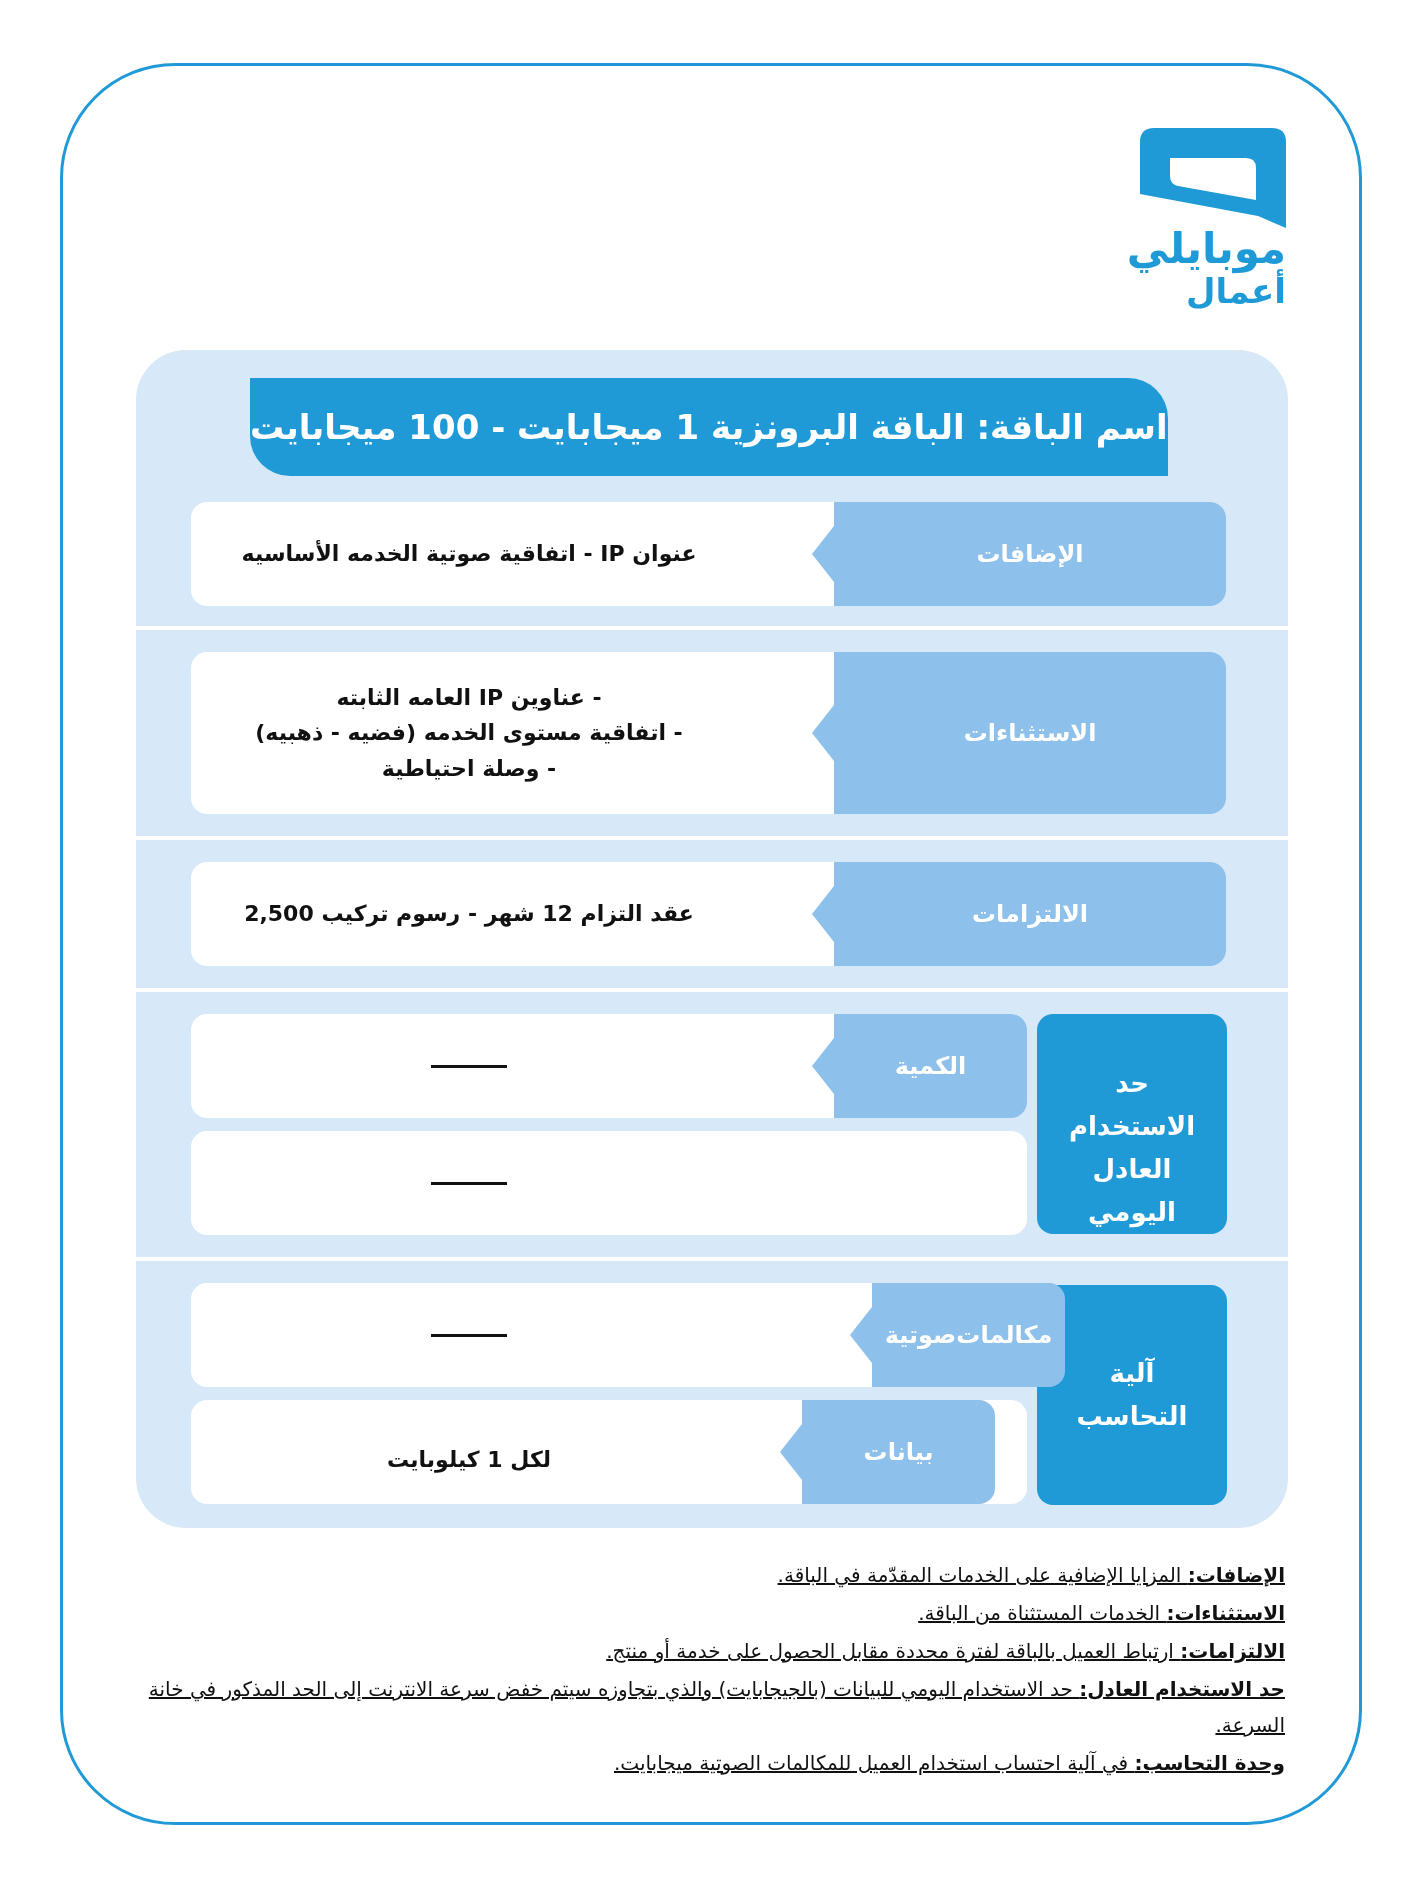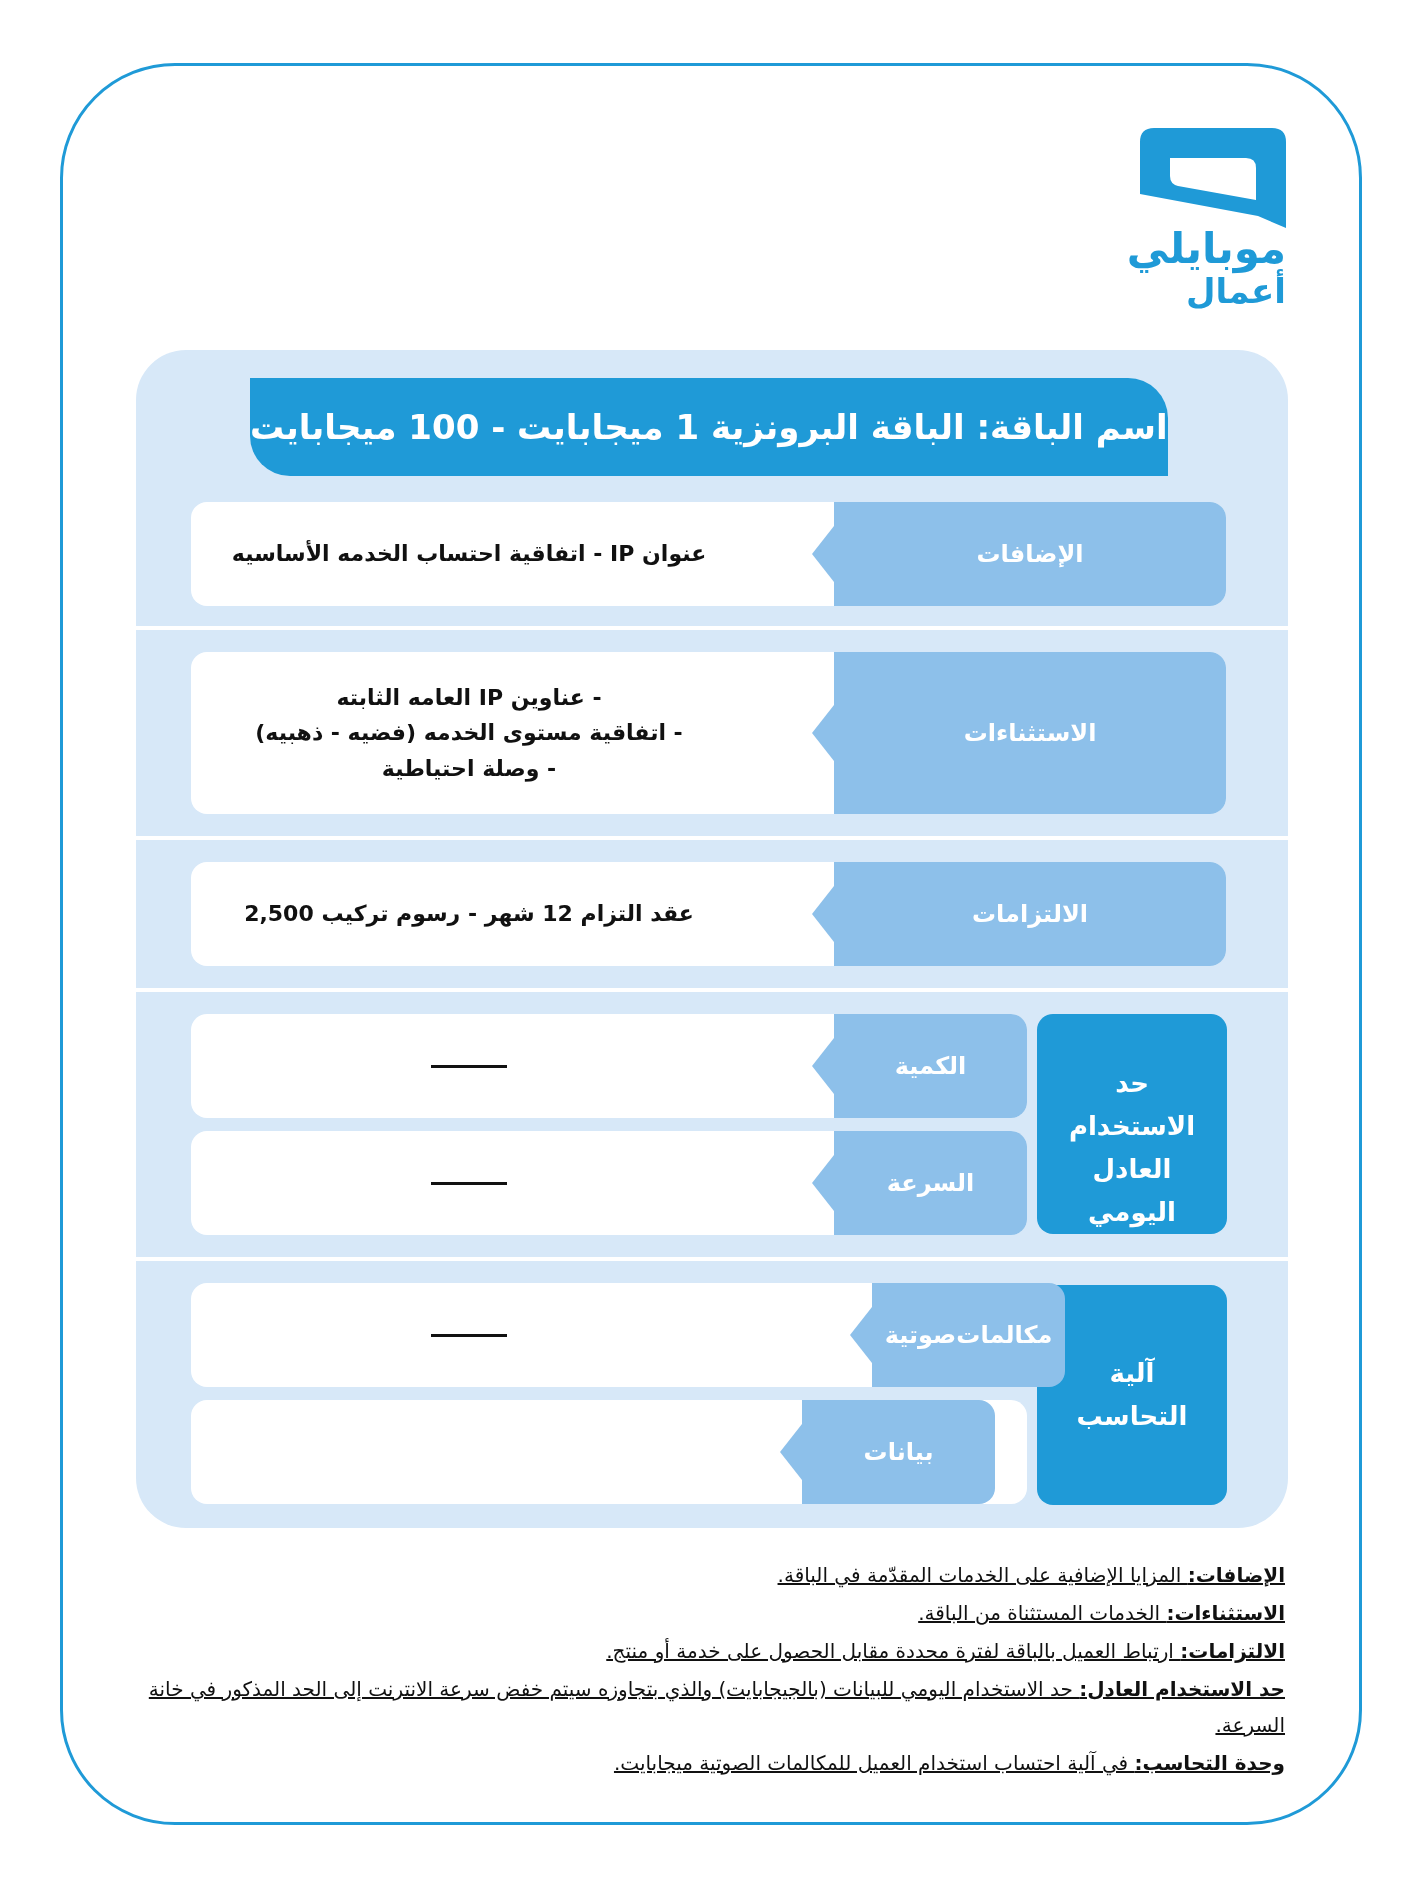--- a/index.html
+++ b/index.html
@@ -78,21 +78,21 @@
 <div class="logo-text">
   <span class="brand">موبايلي</span>
   <span class="sub">أعمال</span>
 </div>
 
 <div class="panel">
   <div class="title-bar">اسم الباقة: الباقة البرونزية 1 ميجابايت - 100 ميجابايت</div>
 
   <div class="row" style="top:152px;height:104px;">
     <div class="value-box" style="width:1035px;"></div>
-    <div class="value-text" style="width:556px;">عنوان IP - اتفاقية احتساب الخدمه الأساسيه</div>
+    <div class="value-text" style="width:556px;">عنوان IP - اتفاقية صوتية الخدمه الأساسيه</div>
     <div class="label-box" style="left:643px;width:392px;">الإضافات</div>
   </div>
   <div class="sep" style="top:276px;"></div>
 
   <div class="row" style="top:302px;height:162px;">
     <div class="value-box" style="width:1035px;"></div>
     <div class="value-text" style="width:556px;">
       <span>- عناوين IP العامه الثابته</span>
       <span>- اتفاقية مستوى الخدمه (فضيه - ذهبيه)</span>
       <span>- وصلة احتياطية</span>
@@ -119,40 +119,40 @@
     <div class="value-text" style="width:556px;">
         <span class="dash"></span>
       </div>
     <div class="label-box" style="left:643px;width:193px;">الكمية</div>
   </div>
   <div class="row" style="top:781px;height:104px;width:836px;">
     <div class="value-box" style="width:836px;"></div>
     <div class="value-text" style="width:556px;">
         <span class="dash"></span>
       </div>
-    <div class="label-box" style="left:643px;width:193px;">السرعة</div>
   </div>
   <div class="sep" style="top:907px;"></div>
 
   <div class="group-box" style="top:935px;height:220px;">
     <span>آلية</span>
     <span>التحاسب</span>
   </div>
   <div class="row" style="top:933px;height:104px;width:836px;">
     <div class="value-box" style="width:836px;"></div>
     <div class="value-text" style="width:556px;">
         <span class="dash"></span>
       </div>
     <div class="label-box" style="left:681px;width:193px;flex-direction:row;">
       <span>مكالمات</span>
       <span>صوتية</span>
     </div>
   </div>
   <div class="row" style="top:1050px;height:104px;width:836px;">
     <div class="value-box" style="width:836px;"></div>
+    <div class="value-text" style="width:556px;padding-top:16px;">لكل 1 كيلوبايت</div>
     <div class="label-box" style="left:611px;width:193px;">بيانات</div>
   </div>
 </div>
 
 <div class="defs">
   <p><span class="term">الإضافات:</span><span> المزايا الإضافية على الخدمات المقدّمة في الباقة.</span></p>
   <p><span class="term">الاستثناءات:</span><span> الخدمات المستثناة من الباقة.</span></p>
   <p><span class="term">الالتزامات:</span><span> ارتباط العميل بالباقة لفترة محددة مقابل الحصول على خدمة أو منتج.</span></p>
   <p><span class="term">حد الاستخدام العادل:</span><span> حد الاستخدام اليومي للبيانات (بالجيجابايت) والذي بتجاوزه سيتم خفض سرعة الانترنت إلى الحد المذكور في خانة السرعة.</span></p>
   <p><span class="term">وحدة التحاسب:</span><span> في آلية احتساب استخدام العميل للمكالمات الصوتية ميجابايت.</span></p>

